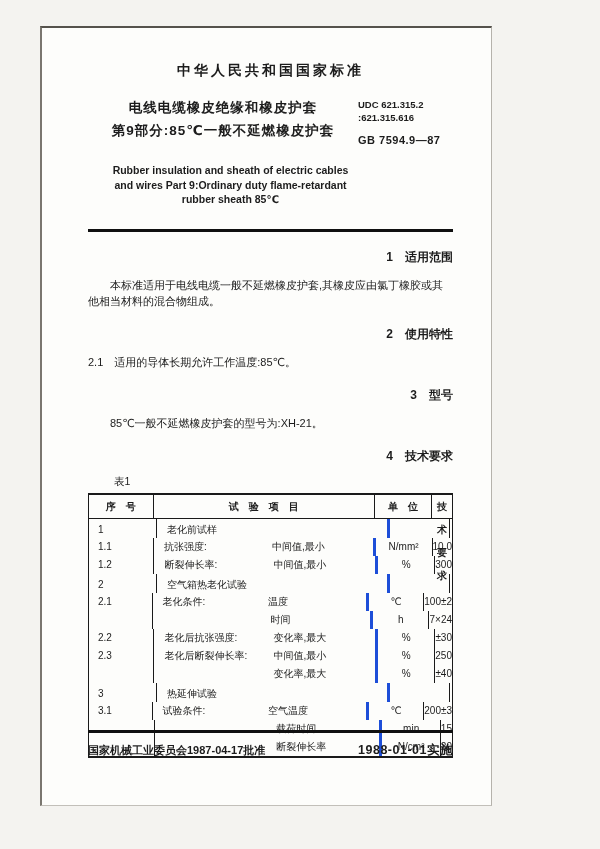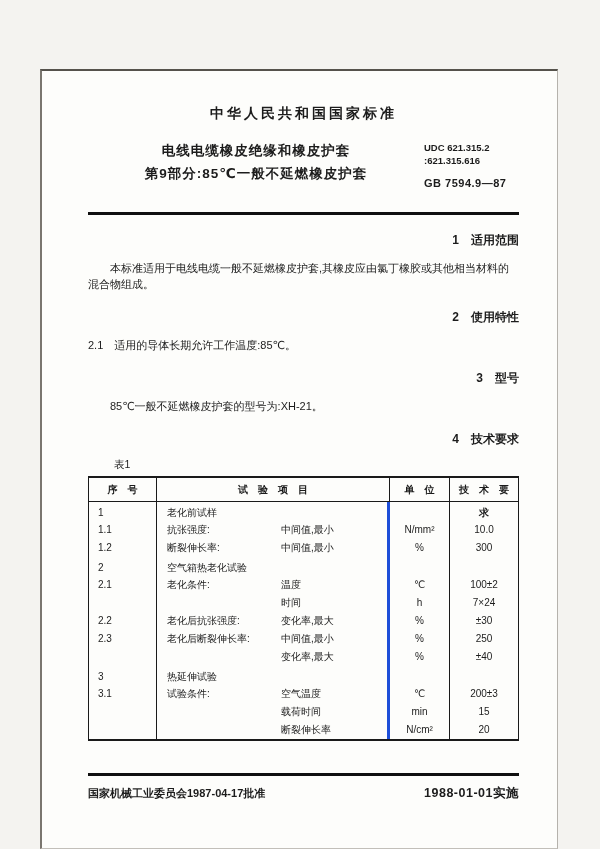--- a/index.html
+++ b/index.html
@@ -5,29 +5,28 @@
   html,body{margin:0;padding:0;}
   body{
     width:600px;height:849px;
     background:#f4f3f0;
     position:relative;
     font-family:"Liberation Sans","DejaVu Sans",sans-serif;
     color:#1c1c1c;
     overflow:hidden;
   }
   .page{
-    position:absolute;top:26px;left:40px;width:518px;height:780px;
+    position:absolute;top:26px;left:40px;width:452px;height:780px;
     background:#fdfdfb;
     border-top:2px solid #55524c;
     border-left:2px solid #7a766f;
     border-right:1px solid #b5b2ac;
     border-bottom:1px solid #c2bfb9;
     box-sizing:border-box;
     padding:34px 38px 0 46px;
-    margin-top:43px;
   }
   .std-label{text-align:center;font-weight:bold;font-size:14px;letter-spacing:3px;}
   .head-row{display:flex;margin-top:16px;}
   .title-block{flex:1;text-align:center;font-weight:bold;font-size:13.5px;line-height:23px;letter-spacing:1px;}
   .code-block{width:95px;font-size:9.5px;font-weight:bold;line-height:13px;padding-top:2px;}
   .code-gb{font-size:11px;margin-top:10px;letter-spacing:0.5px;}
   .title-en{text-align:center;font-weight:bold;font-size:10.5px;line-height:14.5px;margin-top:16px;padding-right:80px;}
   .rule{height:3px;background:#101010;margin-top:22px;}
   .sec-h{font-weight:bold;font-size:12px;margin-top:17px;text-align:right;}
   .body-p{font-size:11px;margin-top:11px;line-height:16px;}
@@ -64,20 +63,25 @@
       <div>电线电缆橡皮绝缘和橡皮护套</div>
       <div>第9部分:85℃一般不延燃橡皮护套</div>
     </div>
     <div class="code-block">
       <div>UDC 621.315.2</div>
       <div>:621.315.616</div>
       <div class="code-gb">GB 7594.9—87</div>
     </div>
   </div>
 
+  <div class="title-en">
+    <div>Rubber insulation and sheath of electric cables</div>
+    <div>and wires Part 9:Ordinary duty flame-retardant</div>
+    <div>rubber sheath 85℃</div>
+  </div>
 
   <div class="rule"></div>
 
   <div class="sec-h">1　适用范围</div>
   <div class="body-p indent">本标准适用于电线电缆一般不延燃橡皮护套,其橡皮应由氯丁橡胶或其他相当材料的混合物组成。</div>
 
   <div class="sec-h">2　使用特性</div>
   <div class="body-p">2.1　适用的导体长期允许工作温度:85℃。</div>
 
   <div class="sec-h">3　型号</div>

